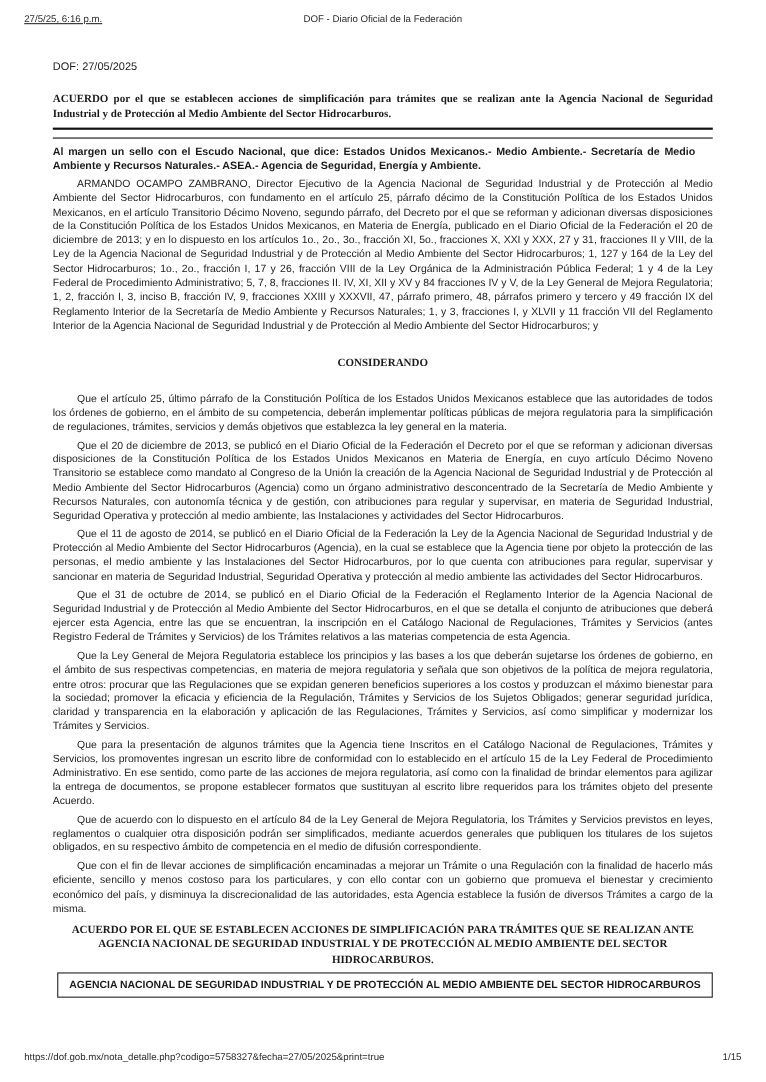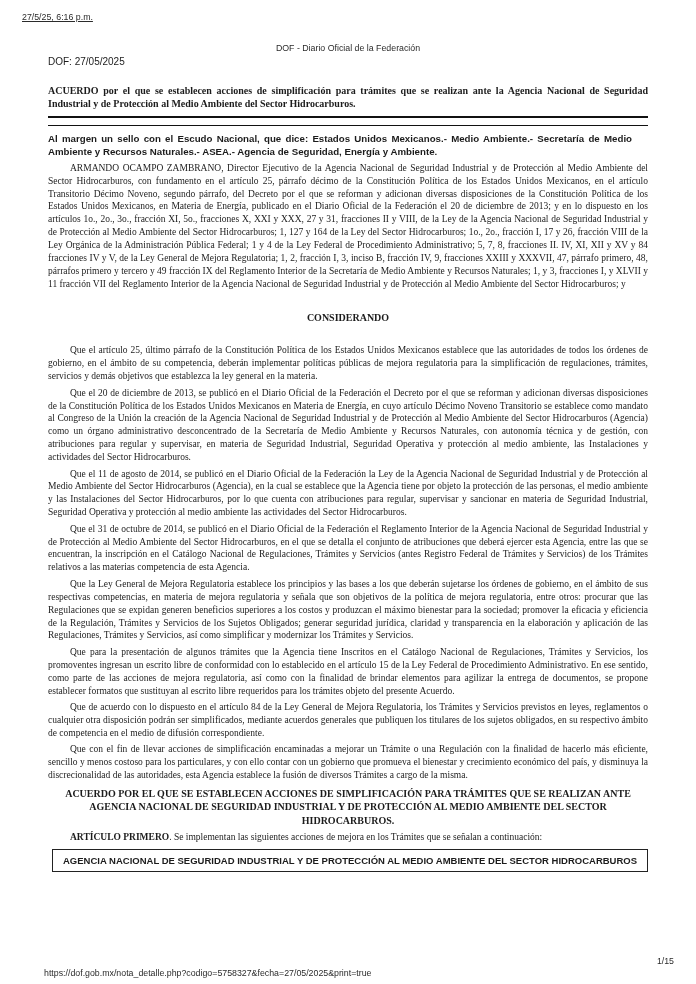--- a/index.html
+++ b/index.html
@@ -10,26 +10,26 @@
     font-family: "Liberation Sans", sans-serif;
     position: relative;
     overflow: hidden;
   }
   
   .print-header {
     position: absolute; top: 12px; left: 22px; right: 22px;
     height: 12px; font-size: 8.8px; color: #2b2b2b;
   }
   .print-header .ph-left { position: absolute; left: 0; top: 0; text-decoration: underline; }
-  .print-header .ph-center { position: absolute; left: 0; right: 0; top: 0; text-align: center; margin-top: 31px; }
+  .print-header .ph-center { position: absolute; left: 0; right: 0; top: 0; text-align: center; }
   .print-footer {
     position: absolute; bottom: 16px; left: 22px; right: 22px;
     height: 12px; font-size: 8.8px; color: #2b2b2b;
   }
-  .print-footer .pf-url { position: absolute; left: 0; top: 12px; margin-left: 22px; }
+  .print-footer .pf-url { position: absolute; left: 0; top: 0; }
   .print-footer .pf-page { position: absolute; right: 0; top: 0; }
 
   
   .doc {
     position: absolute; top: 56px; left: 48px; right: 48px;
   }
   .doc-date {
     font-weight: normal; font-size: 10px; margin: 0 0 17px 0;
   }
   .doc-summary {
@@ -40,21 +40,20 @@
   .rule-thick { border: 0; border-top: 2.2px solid #111; margin: 5px 0 0 0; }
   .rule-thin  { border: 0; border-top: 1.4px solid #111; margin: 7px 0 0 0; }
   .al-margen {
     font-weight: bold; font-size: 9.7px; line-height: 13.2px;
     text-align: justify; margin: 6px 16px 0 0;
   }
   .para {
     font-size: 9.5px; line-height: 12.9px;
     text-align: justify; text-indent: 22px;
     margin: 3.5px 0;
-    font-family: Liberation Serif, serif;
   }
   .center-heading {
     font-family: "Liberation Serif", serif;
     font-weight: bold; font-size: 10px; line-height: 13.6px;
     text-align: center; margin: 20px 0;
   }
   .acuerdo-heading { margin: 5px 0 3px 0; }
   .articulo-label { font-weight: bold; }
   .table-box {
     border: 1.4px solid #222;
@@ -96,21 +95,20 @@
   <p class="para">Que de acuerdo con lo dispuesto en el artículo 84 de la Ley General de Mejora Regulatoria, los Trámites y Servicios previstos en leyes, reglamentos o cualquier otra disposición podrán ser simplificados, mediante acuerdos generales que publiquen los titulares de los sujetos obligados, en su respectivo ámbito de competencia en el medio de difusión correspondiente.</p>
   <p class="para">Que con el fin de llevar acciones de simplificación encaminadas a mejorar un Trámite o una Regulación con la finalidad de hacerlo más eficiente, sencillo y menos costoso para los particulares, y con ello contar con un gobierno que promueva el bienestar y crecimiento económico del país, y disminuya la discrecionalidad de las autoridades, esta Agencia establece la fusión de diversos Trámites a cargo de la misma.</p>
 
 
   <div class="center-heading acuerdo-heading">
     <div>ACUERDO POR EL QUE SE ESTABLECEN ACCIONES DE SIMPLIFICACIÓN PARA TRÁMITES QUE SE REALIZAN ANTE</div>
     <div>AGENCIA NACIONAL DE SEGURIDAD INDUSTRIAL Y DE PROTECCIÓN AL MEDIO AMBIENTE DEL SECTOR</div>
     <div>HIDROCARBUROS.</div>
   </div>
 
-  <p class="para"><span class="articulo-label">ARTÍCULO PRIMERO</span><span>. Se implementan las siguientes acciones de mejora en los Trámites que se señalan a continuación:</span></p>
 
   <div class="table-box">AGENCIA NACIONAL DE SEGURIDAD INDUSTRIAL Y DE PROTECCIÓN AL MEDIO AMBIENTE DEL SECTOR HIDROCARBUROS</div>
 
 </div>
 
 <div class="print-footer">
   <span class="pf-url">https://dof.gob.mx/nota_detalle.php?codigo=5758327&amp;fecha=27/05/2025&amp;print=true</span>
   <span class="pf-page">1/15</span>
 </div>
 

